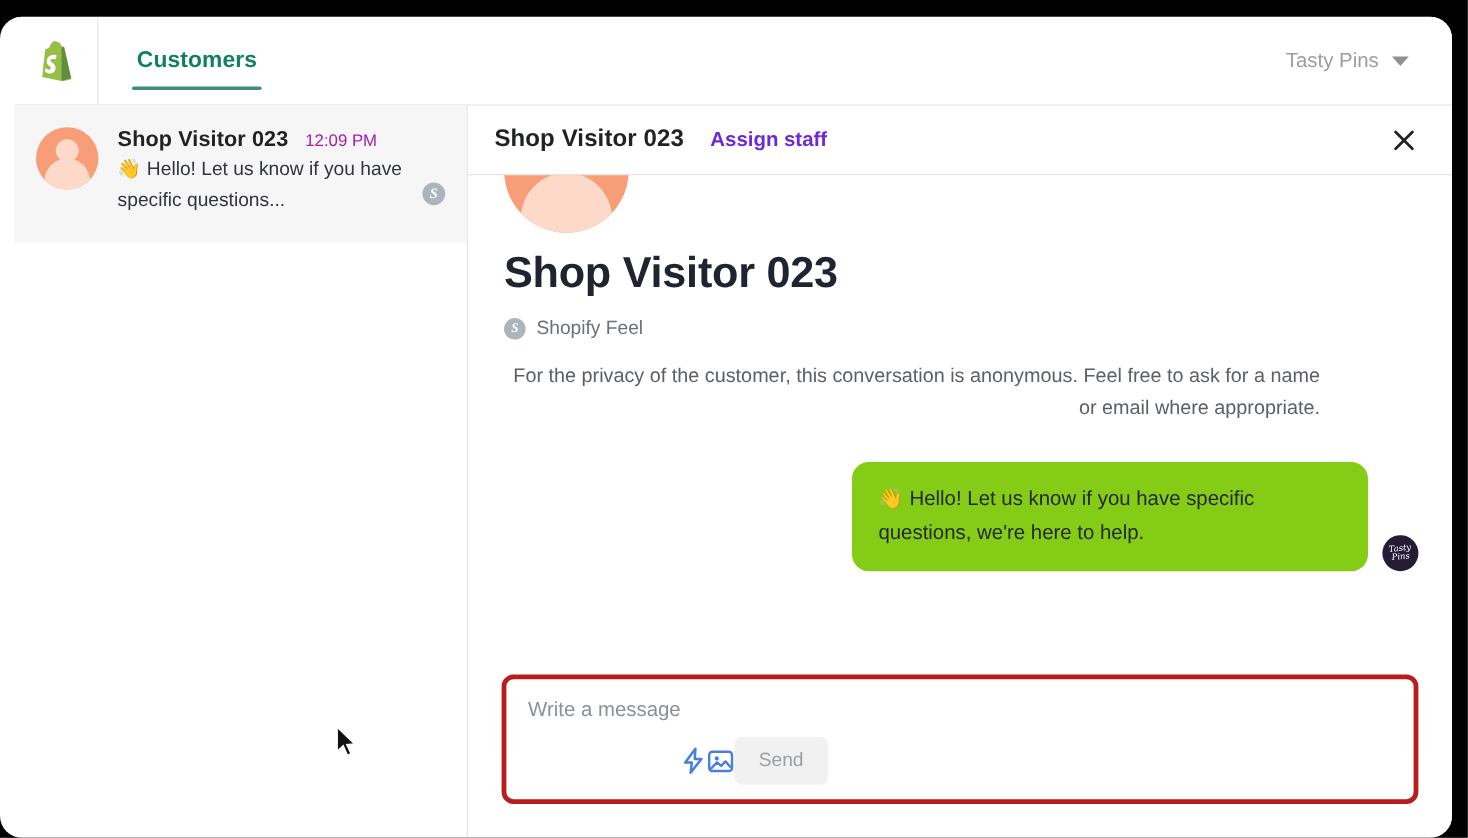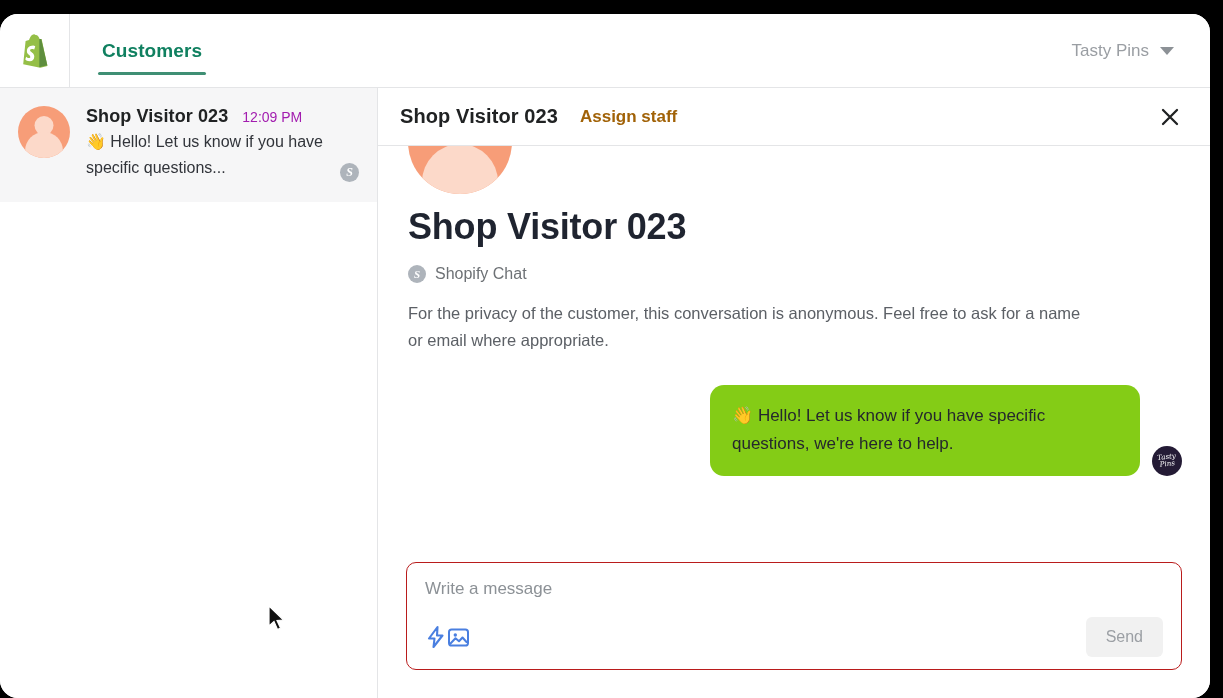--- a/index.html
+++ b/index.html
@@ -13,20 +13,21 @@
   }
 
   #app-window {
     position: absolute;
     left: 0; top: 14px;
     width: 1210px;
     height: 684px;
     background: #ffffff;
     border-radius: 18px 18px 18px 18px;
     overflow: hidden;
+    padding-left: 12px;
   }
 
   
   #topbar {
     position: relative;
     height: 74px;
     background: #ffffff;
     border-bottom: 1px solid #e4e5e7;
     display: flex;
     align-items: stretch;
@@ -110,21 +111,21 @@
     width: 38px; height: 30px;
     border-radius: 19px 19px 0 0;
     background: #fcd9c9;
     left: 50%; bottom: -4px;
     transform: translateX(-50%);
   }
   .conv-text { flex: 1; min-width: 0; }
   .conv-line1 { display: flex; align-items: baseline; gap: 14px; }
   .conv-name { font-size: 18px; font-weight: bold; color: #202223; letter-spacing: .1px; }
   .conv-time { font-size: 14px; color: #a21caf; }
-  .conv-preview-row { display: flex; align-items: flex-end; }
+  .conv-preview-row { display: flex; align-items: center; }
   .conv-preview {
     flex: 1;
     font-size: 16px;
     color: #31343a;
     line-height: 1.65;
     margin-top: 2px;
     padding-right: 10px;
   }
   .shopify-badge-sm {
     flex: 0 0 auto;
@@ -147,21 +148,21 @@
 
   #conv-header {
     height: 58px;
     display: flex;
     align-items: center;
     padding: 0 24px 0 22px;
     border-bottom: 1px solid #e4e5e7;
     gap: 22px;
   }
   #conv-header .title { font-size: 20px; font-weight: bold; color: #202223; letter-spacing:.1px; }
-  #conv-header .assign { font-size: 17px; font-weight: bold; color: #a16207; cursor: pointer; }
+  #conv-header .assign { font-size: 17px; font-weight: bold; color: #6d28d9; cursor: pointer; }
   #close-btn {
     margin-left: auto;
     width: 32px; height: 32px;
     display: flex; align-items: center; justify-content: center;
     cursor: pointer;
   }
 
   #conv-scroll {
     flex: 1;
     overflow: hidden;
@@ -212,20 +213,21 @@
     font-family: "Liberation Serif", serif;
   }
   .channel-label { font-size: 16px; color: #6d7175; }
 
   .privacy-note {
     font-size: 16.5px;
     color: #5c6066;
     line-height: 1.62;
     margin: 17px 0 0 2px;
     max-width: 680px;
+    text-align: right;
   }
 
   .day-divider {
     text-align: center;
     font-size: 15px;
     color: #8c9196;
     margin: 38px 0 0 0;
   }
 
   .msg-row { display: flex; align-items: flex-end; justify-content: flex-end; gap: 12px; margin-top: 32px; }
@@ -252,25 +254,25 @@
     line-height: 7px;
     text-align: center;
     font-family: "DejaVu Serif", serif;
     font-style: italic;
     transform: rotate(-6deg);
   }
 
   
   #composer-wrap { padding: 14px 28px 28px 28px; }
   #composer {
-    border: 1px solid #b91c1c;
+    border: 4px solid #b91c1c;
     border-radius: 10px;
     height: 108px;
     display: flex;
-    flex-direction: column;
+    flex-direction: row;
     padding: 16px 18px 12px 18px;
     background: #fff;
   }
   #composer .placeholder { font-size: 17px; color: #8c9196; cursor: text; }
   #composer-bottom { margin-top: auto; display: flex; align-items: center; }
   .tool-icon { cursor: pointer; display: flex; align-items: center; }
   #send-btn {
     margin-left: auto;
     background: #f1f1f1;
     color: #9b9fa4;
@@ -355,21 +357,21 @@
 
         <div class="profile-avatar-big">
           <div class="head"></div>
             <div class="body"></div>
         </div>
 
         <div class="profile-name">Shop Visitor 023</div>
 
         <div class="channel-row">
           <div class="shopify-badge-md">S</div>
-          <span class="channel-label">Shopify Chat</span>
+          <span class="channel-label">Shopify Feel</span>
         </div>
 
         <div class="privacy-note">For the privacy of the customer, this conversation is anonymous. Feel free to ask for a name or email where appropriate.</div>
 
 
         <div class="msg-row">
           <div class="msg-bubble">👋 Hello! Let us know if you have specific questions, we're here to help.</div>
           <div class="brand-avatar">
             <span>Tasty Pins</span>
           </div>

